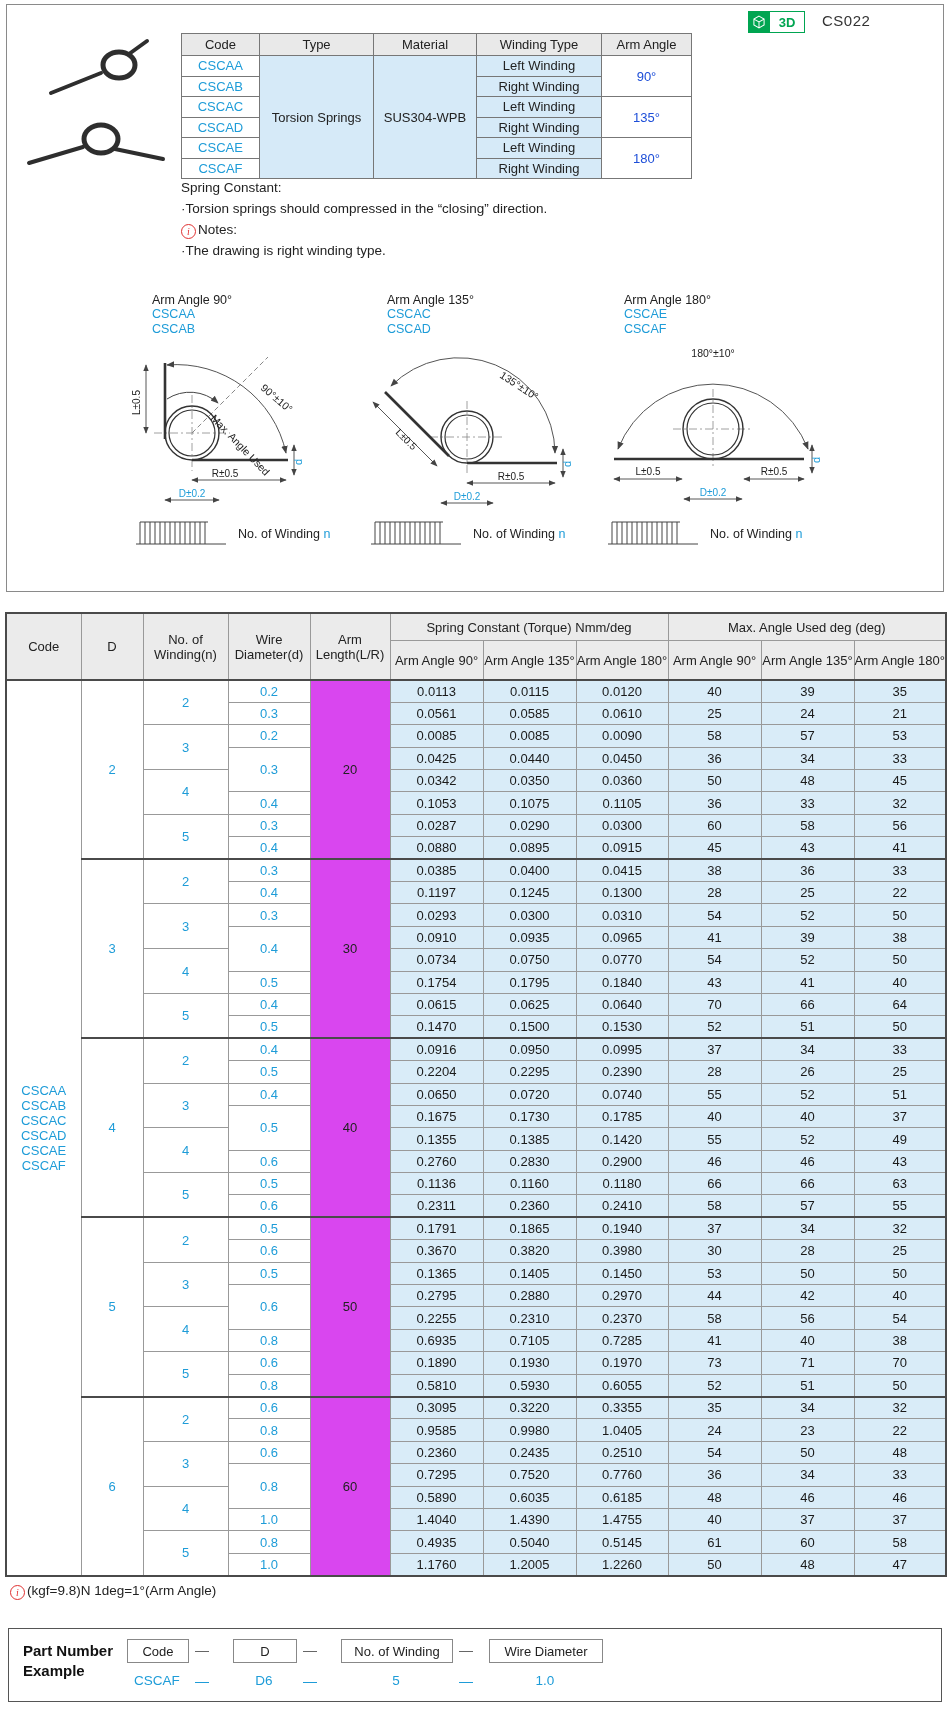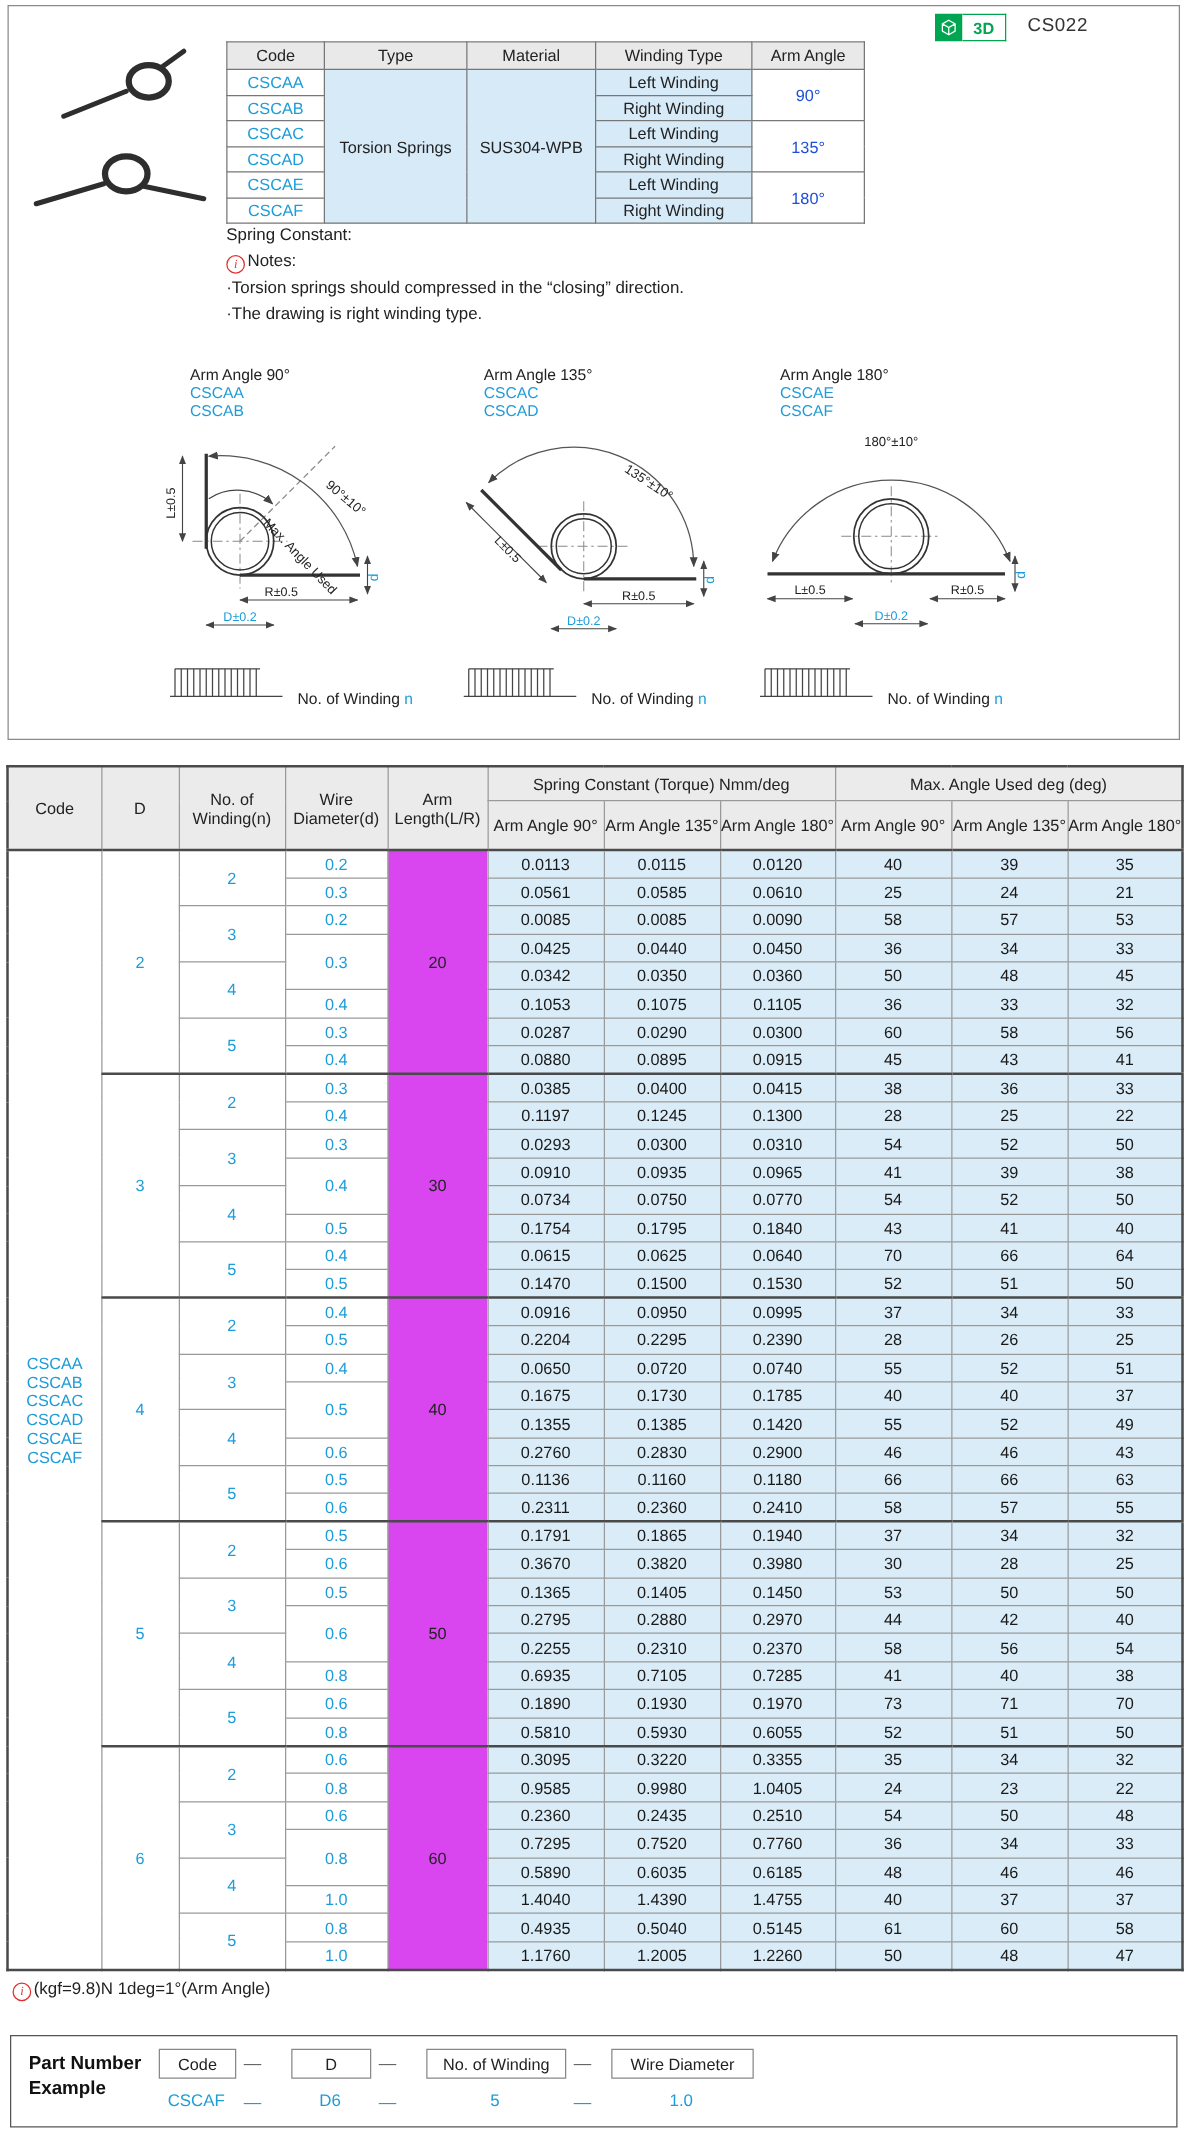--- a/index.html
+++ b/index.html
@@ -30,21 +30,21 @@
   .info-icon{display:inline-block;width:13px;height:13px;border:1px solid #e03030;border-radius:50%;
     color:#e03030;font-size:10px;line-height:13px;text-align:center;font-style:italic;font-family:"Liberation Serif",serif;
     vertical-align:-1px;margin-right:2px;}
   
   .diagram{position:absolute;top:288px;width:245px;}
   .dg-1{left:119px;} .dg-2{left:354px;} .dg-3{left:591px;}
   .dg-title{font-size:12.5px;color:#222;padding-left:26px;}
   .dg-code{font-size:12.5px;color:#1e9cd8;line-height:15px;padding-left:26px;}
   .dg-svg{display:block;margin-top:4px;}
   svg text{font-family:"Liberation Sans",sans-serif;}
-  .coil-row{display:flex;align-items:flex-end;margin-top:13px;padding-left:8px;}
+  .coil-row{display:flex;align-items:center;margin-top:0;padding-left:8px;}
   .coil-label{font-size:12.5px;color:#222;margin-left:8px;margin-top:2px;white-space:nowrap;}
   .coil-label .n{color:#1e9cd8;}
   
   .watermark{position:absolute;left:275px;top:730px;font-size:66px;font-weight:bold;letter-spacing:16px;
     color:rgba(70,100,130,0.07);pointer-events:none;}
   
   .spec-table{position:absolute;left:5px;top:612px;width:940px;border-collapse:collapse;table-layout:fixed;
     border:2px solid #4a4a4a;}
   .spec-table th,.spec-table td{border:1px solid #999;padding:0;text-align:center;font-size:13px;}
   .spec-table thead th{background:#ebebeb;font-weight:400;color:#222;line-height:15px;}
@@ -132,22 +132,22 @@
     </tr>
     <tr>
       <td class="tt-code">CSCAF</td>
       <td class="tt-lt">Right Winding</td>
     </tr>
   </tbody>
     </table>
 
   <div class="notes">
     <div>Spring Constant:</div>
+    <div>·Torsion springs should compressed in the “closing” direction.</div>
     <div><span class="info-icon">i</span><span>Notes:</span></div>
-    <div>·Torsion springs should compressed in the “closing” direction.</div>
     <div>·The  drawing is right winding type.</div>
   </div>
 
   <div class="diagram dg-1">
     <div class="dg-title">Arm Angle 90°</div>
     <div class="dg-code">CSCAA</div>
     <div class="dg-code">CSCAB</div>
     <svg class="dg-svg" width="235" height="172" viewBox="0 0 235 172">
       <defs>
         <marker id="ar1" viewBox="0 0 10 10" refX="9" refY="5" markerWidth="8" markerHeight="8" orient="auto-start-reverse">

